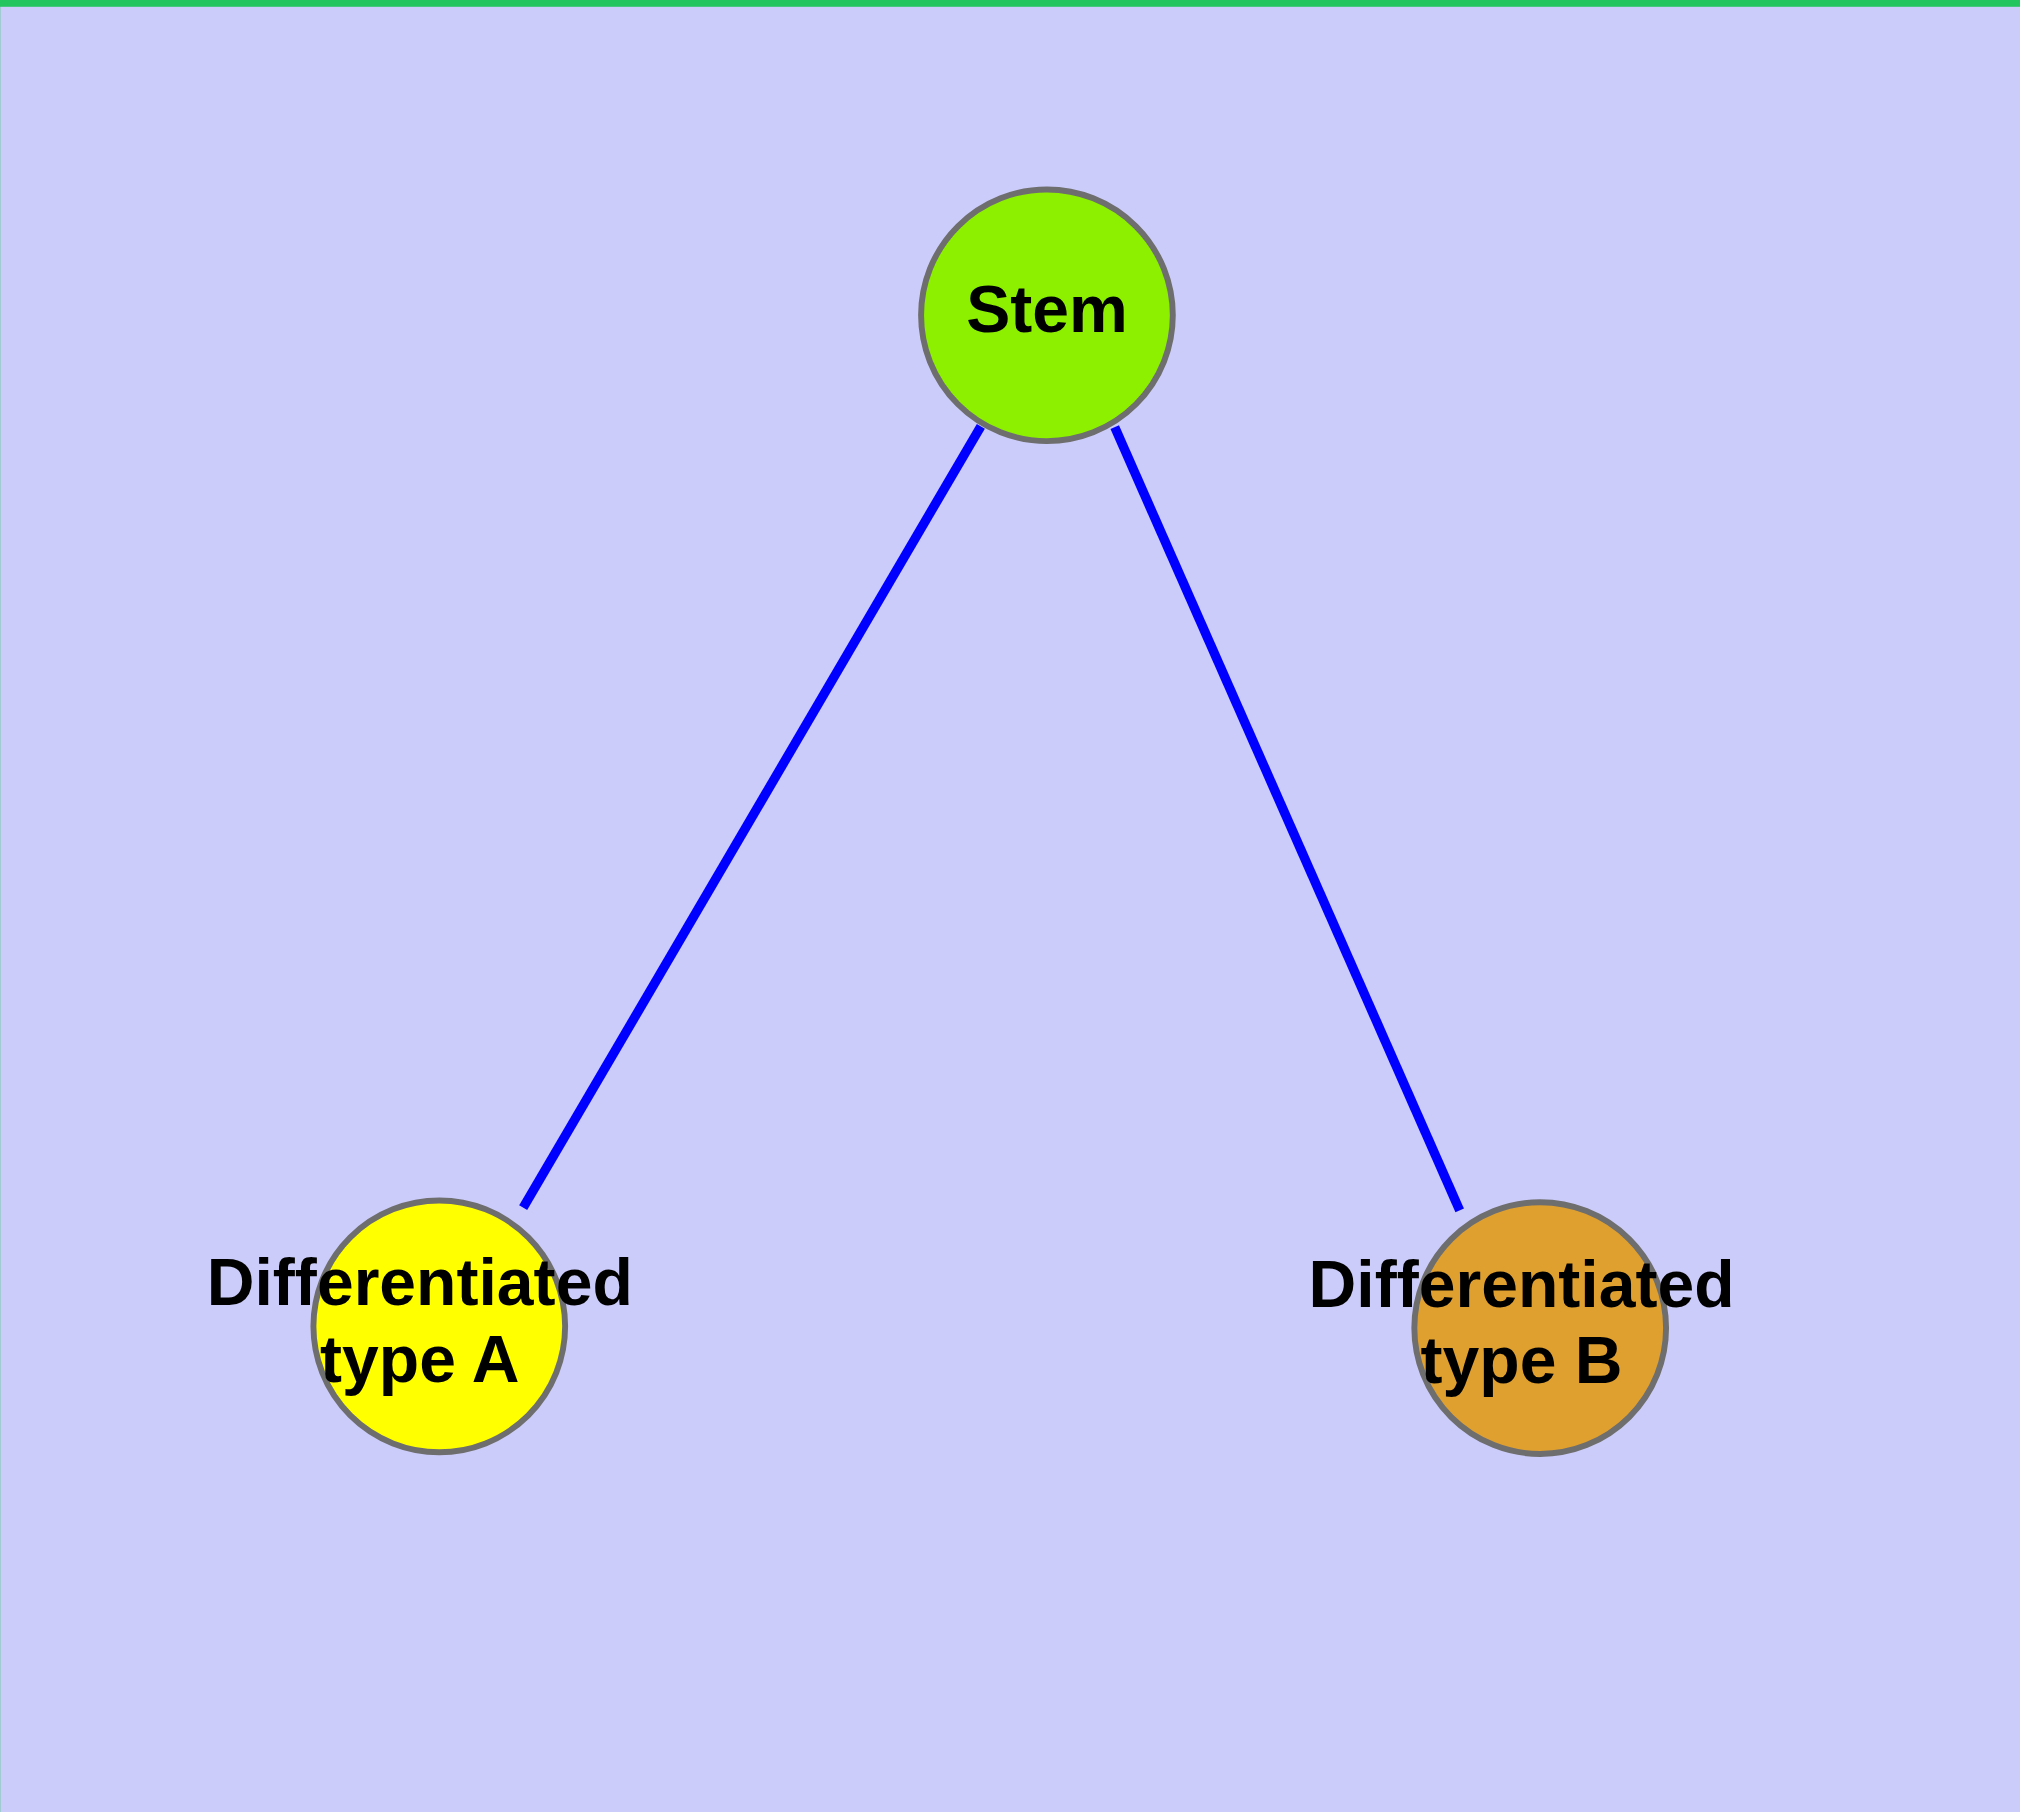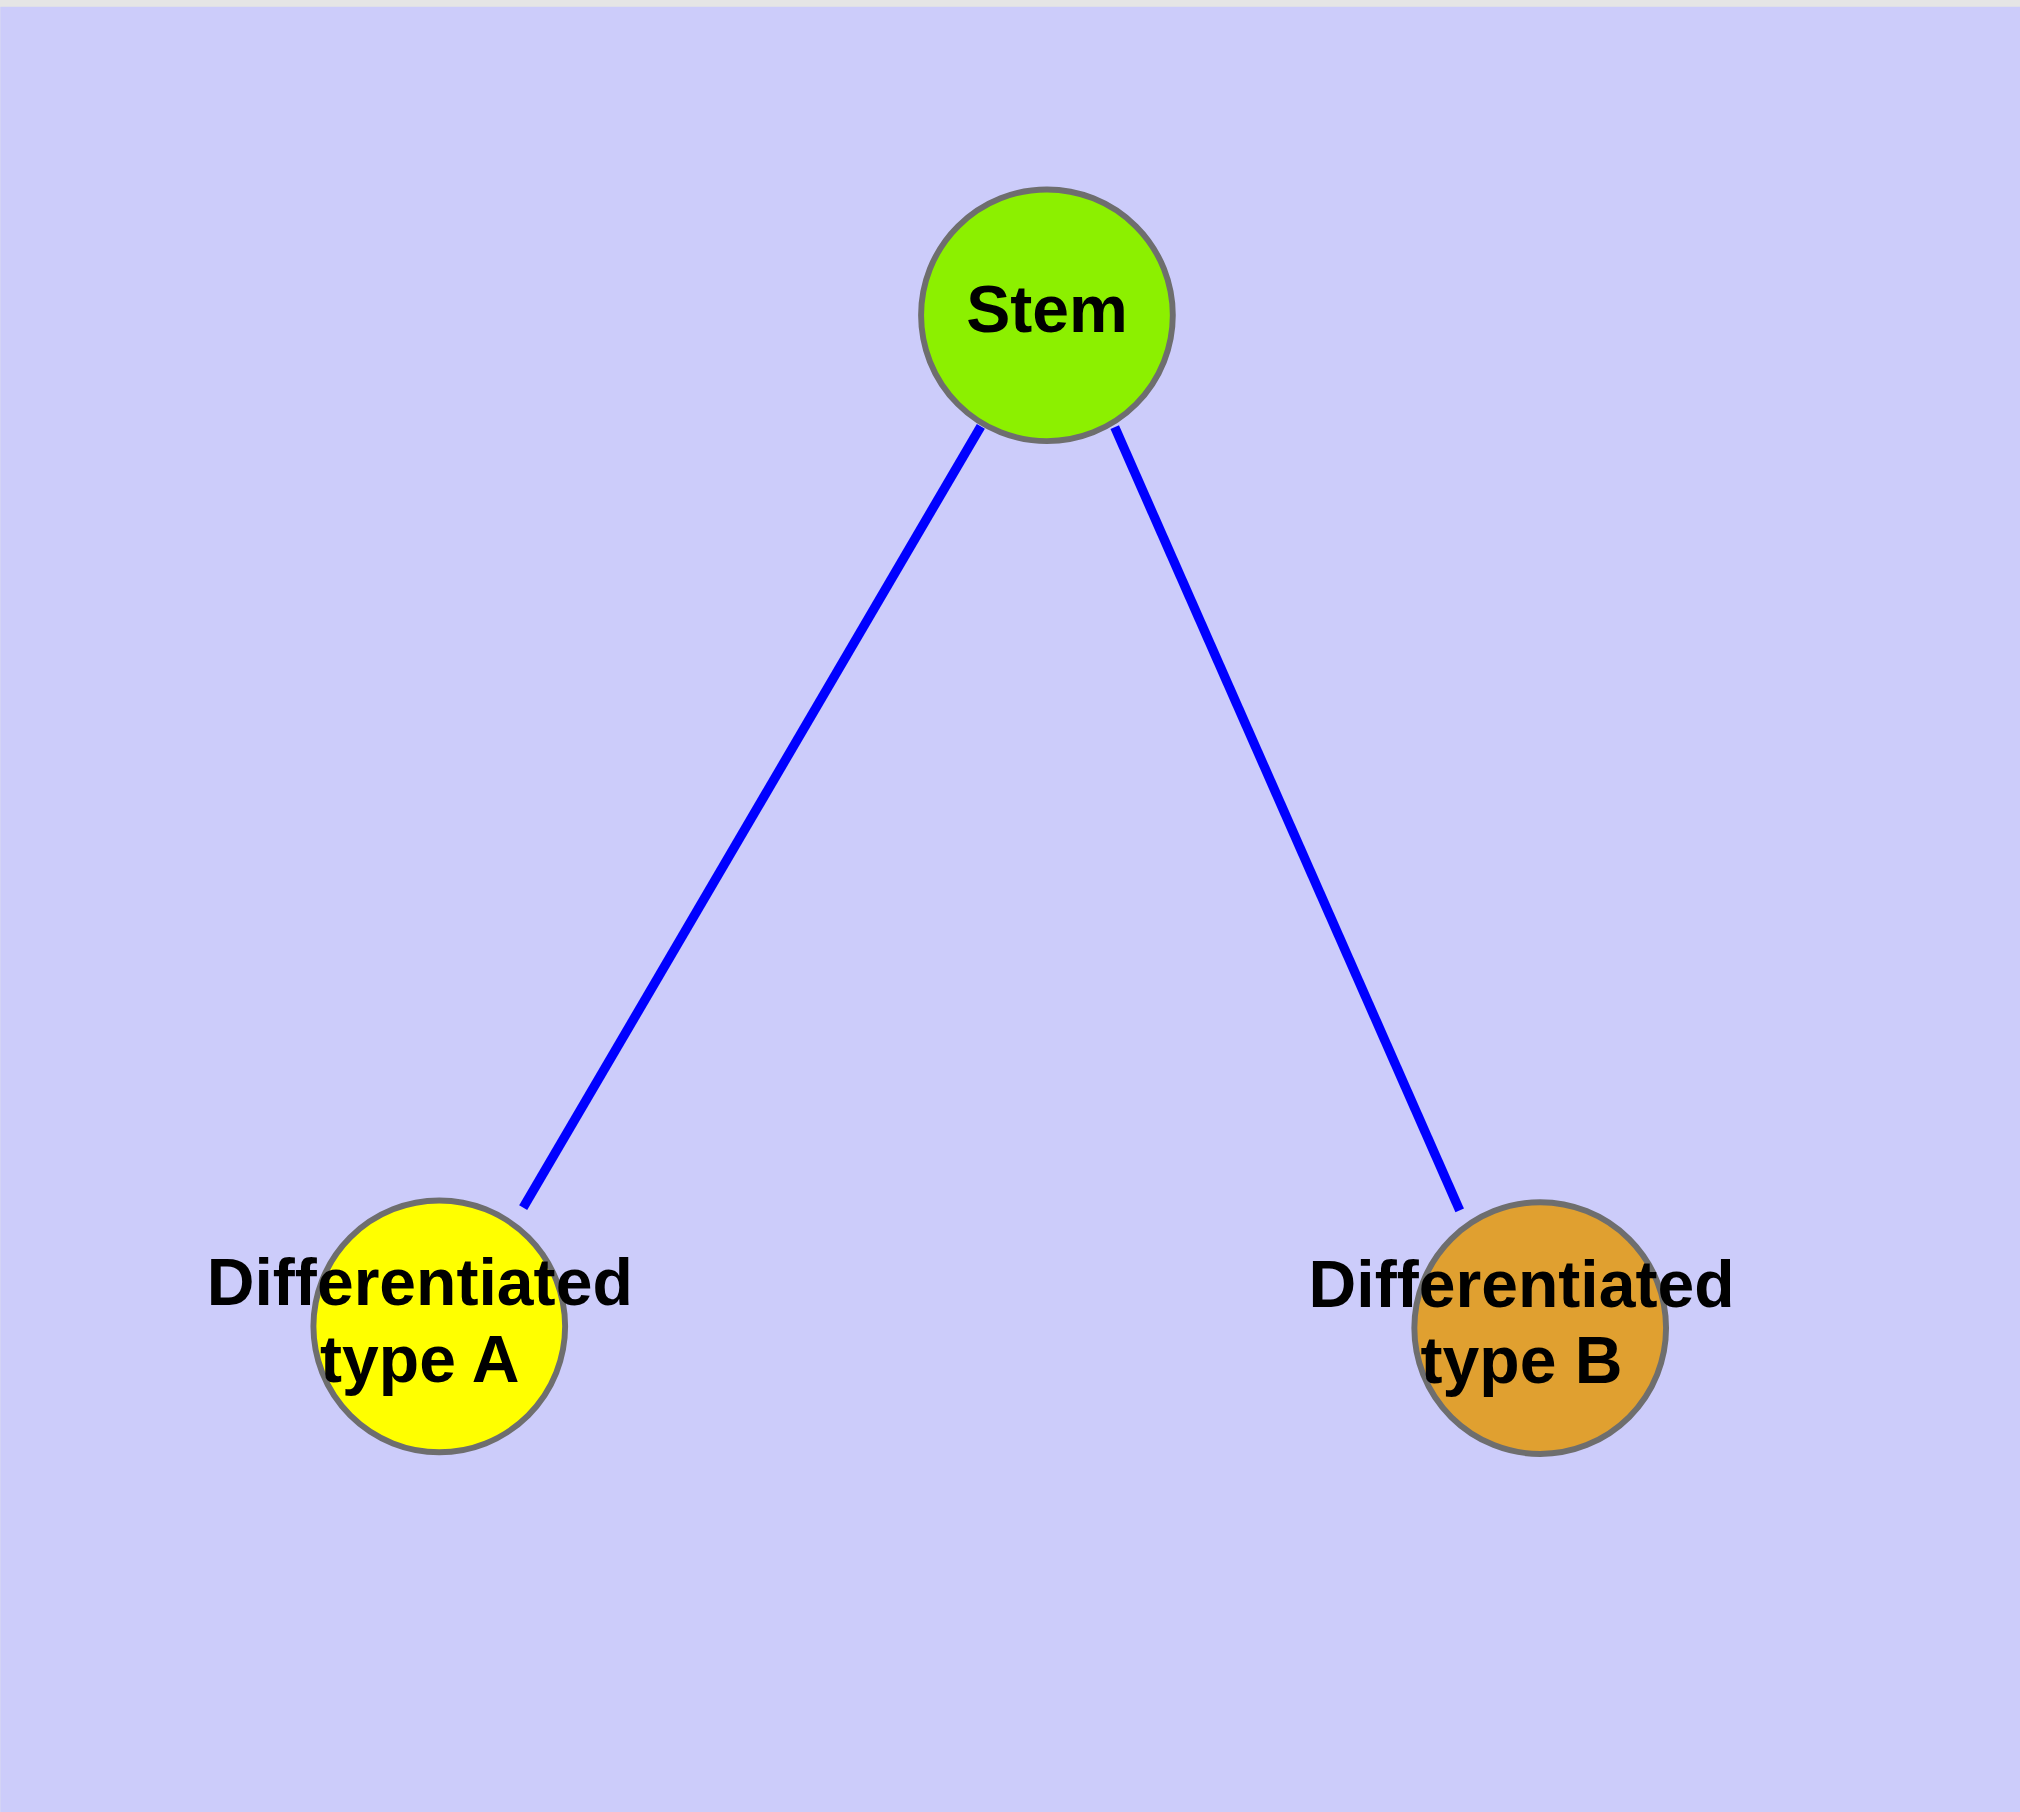--- a/index.html
+++ b/index.html
@@ -31,21 +31,21 @@
     font-family: "Liberation Sans", sans-serif;
     font-weight: bold;
     fill: #000000;
     text-anchor: middle;
     dominant-baseline: middle;
   }
 </style>
 </head>
 <body>
 
-<div id="canvas" style="background: #e5e5e5;">
+<div id="canvas" style="background: #22c55e;">
   <svg id="graph-svg" viewBox="0 0 2384 2138" xmlns="http://www.w3.org/2000/svg">
     <rect id="bg-rect" x="0" y="8" width="2384" height="2130" fill="#ccccfa"></rect>
     <g id="edges-layer">
         <line x1="1157" y1="503" x2="617" y2="1425" stroke="#0000ff" stroke-width="11" stroke-linecap="butt"></line>
         <line x1="1315" y1="504" x2="1722" y2="1428" stroke="#0000ff" stroke-width="11" stroke-linecap="butt"></line>
       </g>
     <g id="nodes-layer">
         <g>
           <circle cx="1235" cy="372" r="148.5" fill="#8cf000" stroke="#6e6e6e" stroke-width="7"></circle>
           <text class="node-label" x="1235" y="372" font-size="78"><tspan x="1235">Stem</tspan></text>

